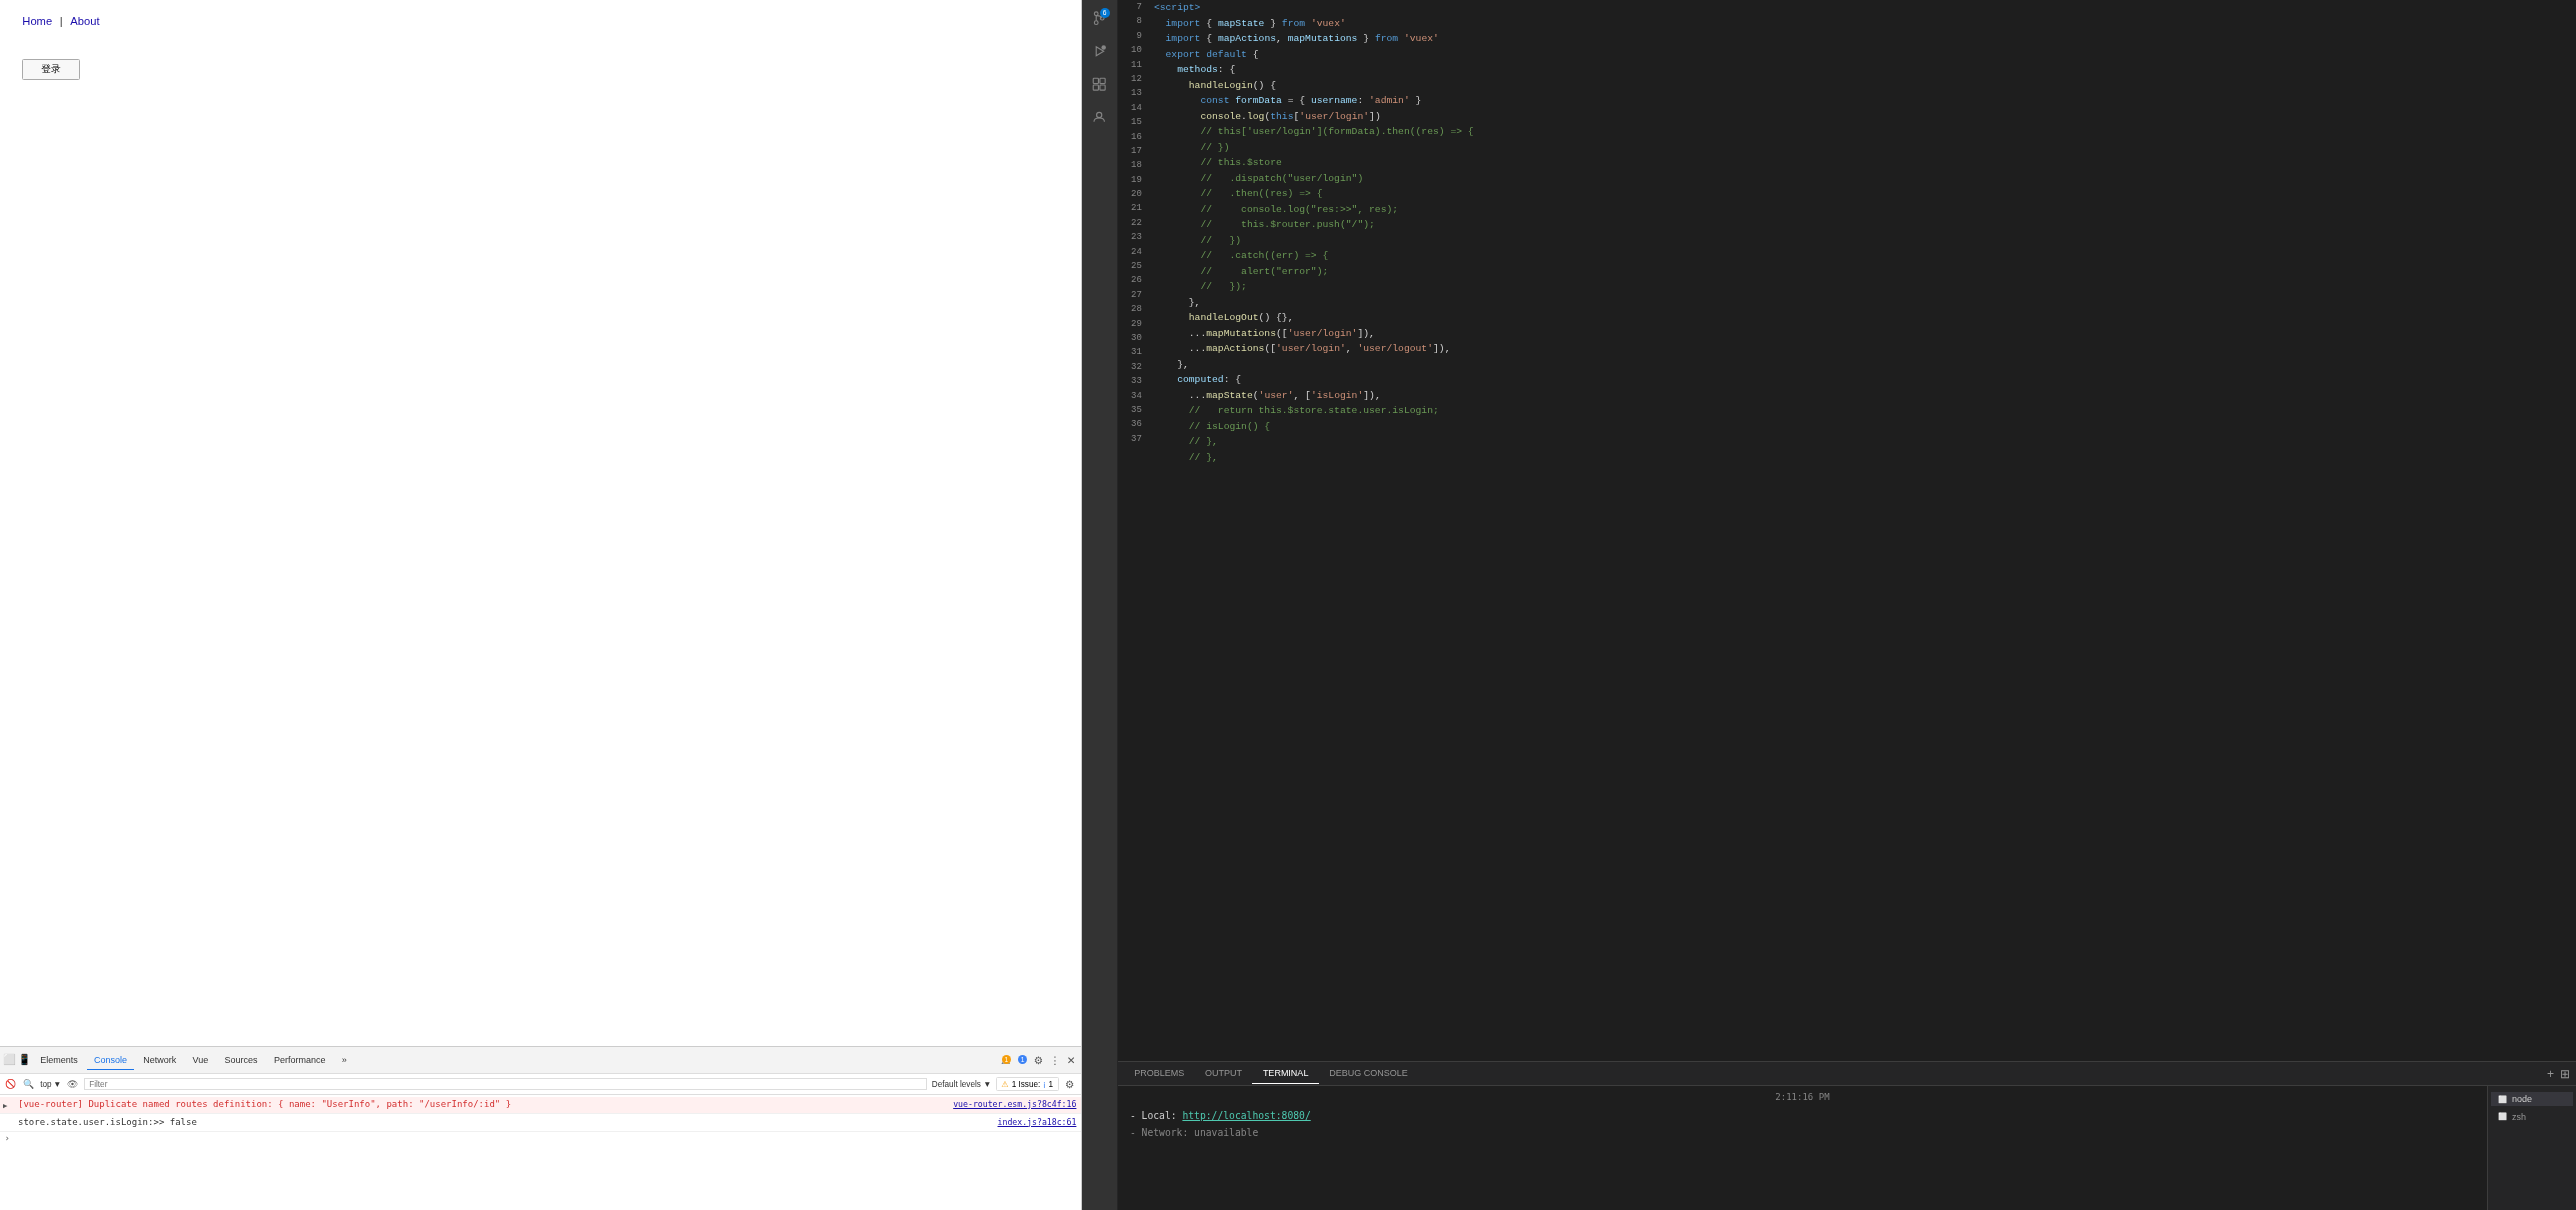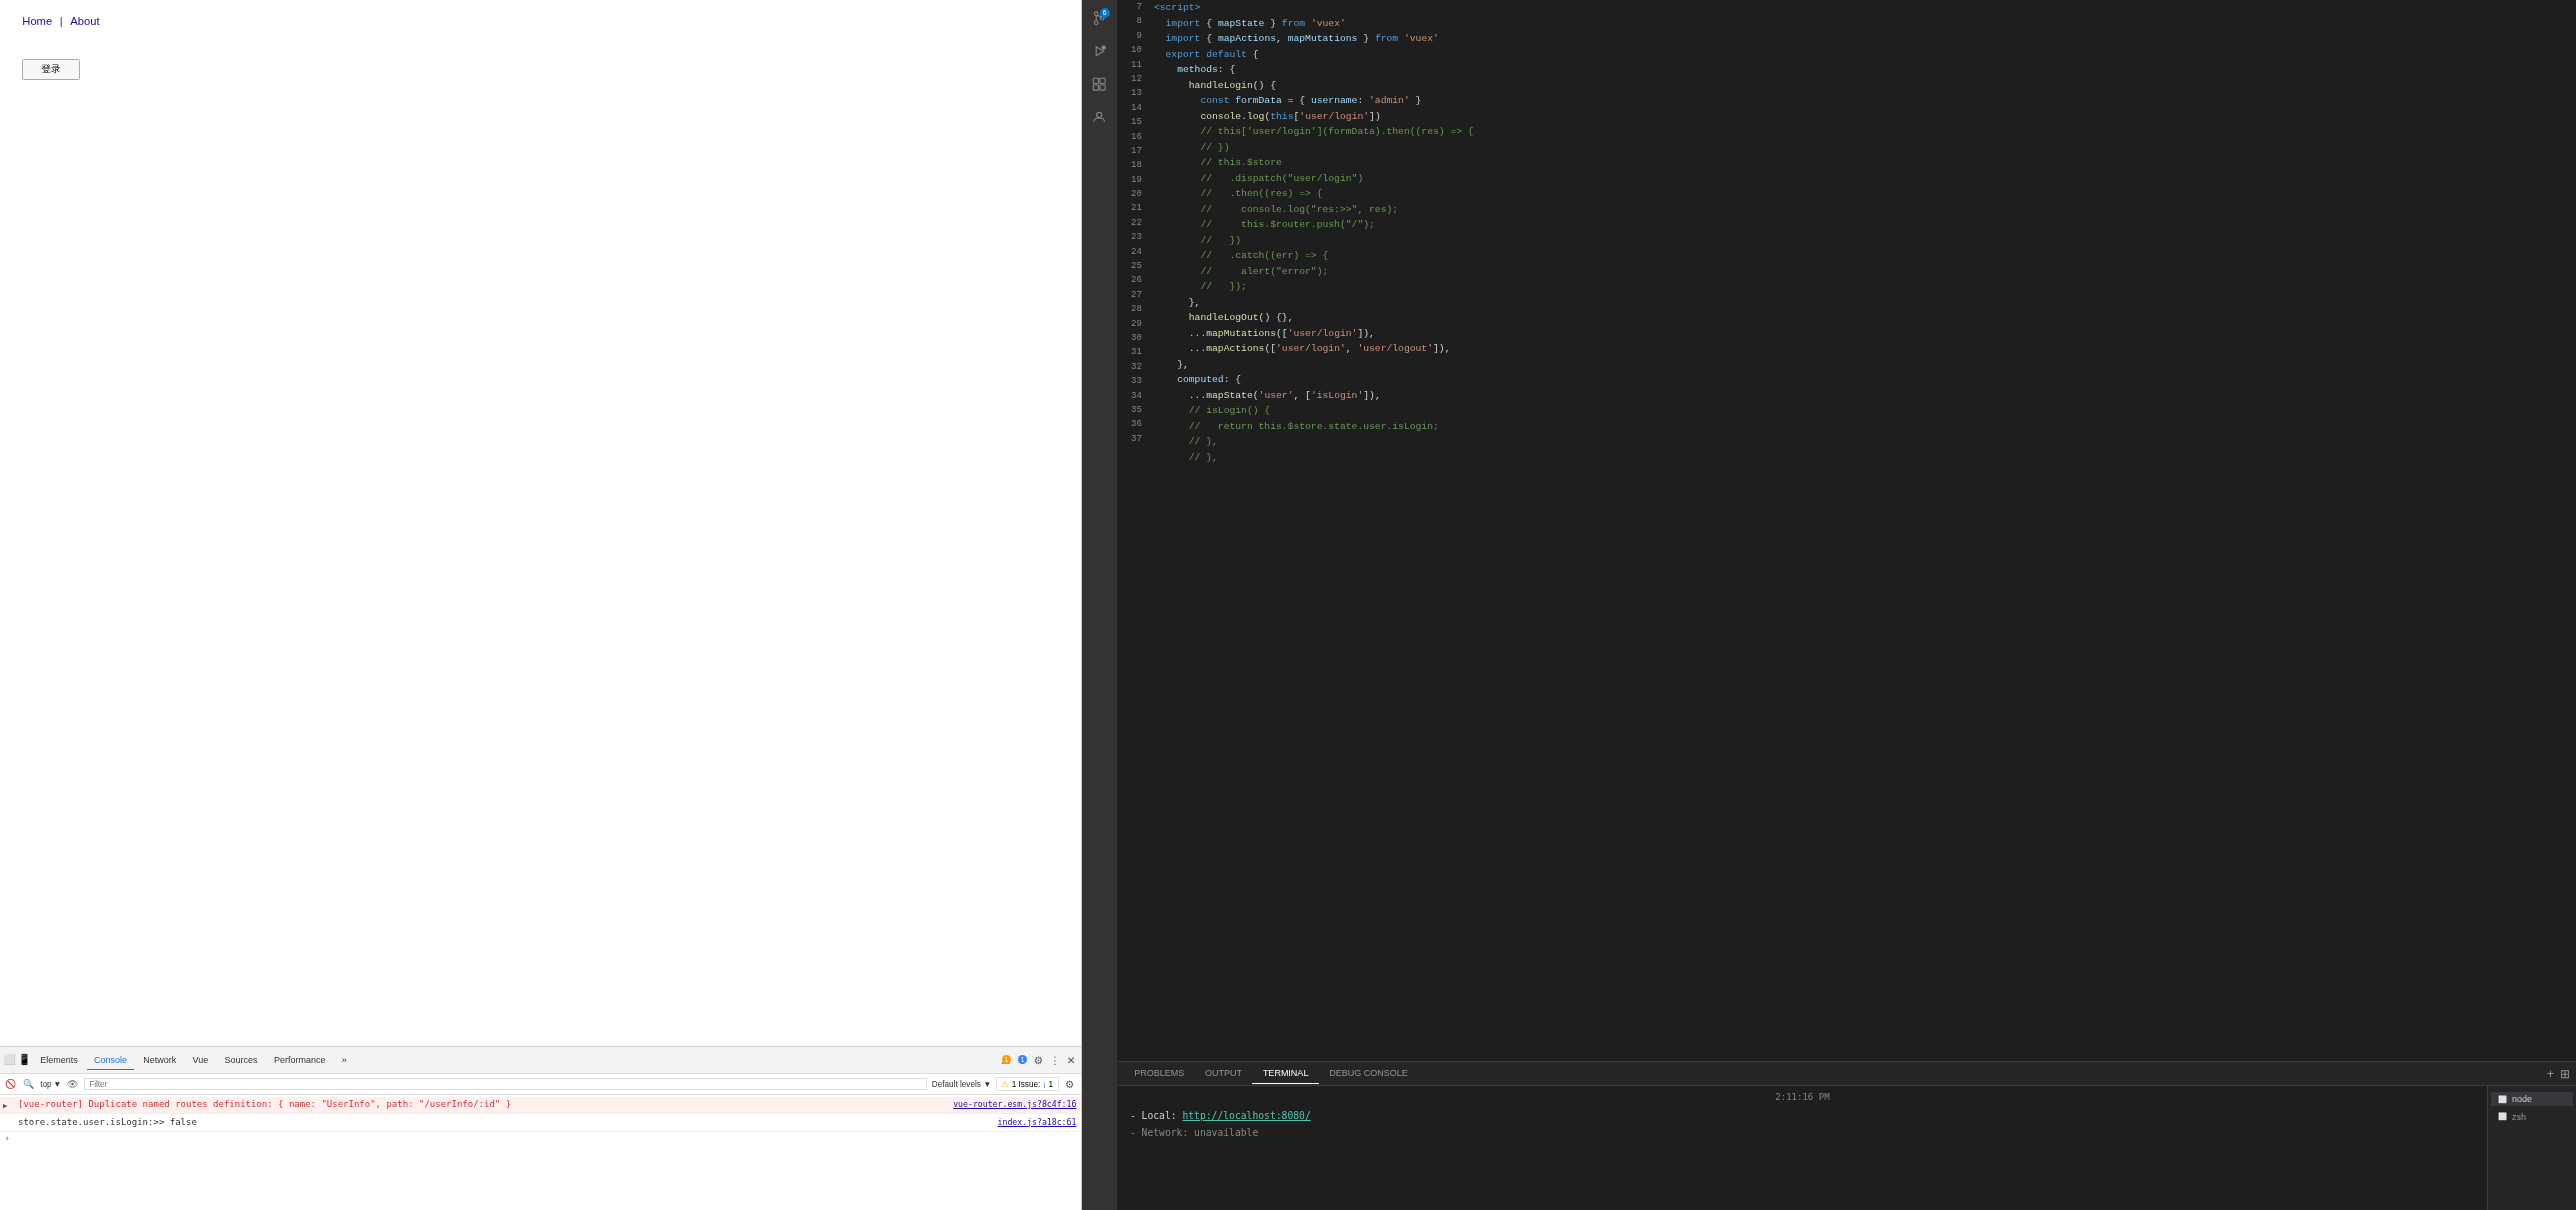--- a/index.html
+++ b/index.html
@@ -260,22 +260,22 @@
             <div class="code-line"><span class="c-comment">        //   .catch((err) =&gt; {</span></div>
             <div class="code-line"><span class="c-comment">        //     alert("error");</span></div>
             <div class="code-line"><span class="c-comment">        //   });</span></div>
             <div class="code-line"><span class="c-light">      },</span></div>
             <div class="code-line"><span class="c-func">      handleLogOut</span><span class="c-light">() {},</span></div>
             <div class="code-line"><span class="c-spread">      ...</span><span class="c-method">mapMutations</span><span class="c-light">([</span><span class="c-string">'user/login'</span><span class="c-light">]),</span></div>
             <div class="code-line"><span class="c-spread">      ...</span><span class="c-method">mapActions</span><span class="c-light">([</span><span class="c-string">'user/login'</span><span class="c-light">, </span><span class="c-string">'user/logout'</span><span class="c-light">]),</span></div>
             <div class="code-line"><span class="c-light">    },</span></div>
             <div class="code-line"><span class="c-prop">    computed</span><span class="c-light">: {</span></div>
             <div class="code-line"><span class="c-spread">      ...</span><span class="c-method">mapState</span><span class="c-light">(</span><span class="c-string">'user'</span><span class="c-light">, [</span><span class="c-string">'isLogin'</span><span class="c-light">]),</span></div>
+            <div class="code-line"><span class="c-comment">      //   return this.$store.state.user.isLogin;</span></div>
             <div class="code-line"><span class="c-comment">      // isLogin() {</span></div>
-            <div class="code-line"><span class="c-comment">      //   return this.$store.state.user.isLogin;</span></div>
             <div class="code-line"><span class="c-comment">      // },</span></div>
             <div class="code-line"><span class="c-comment">      // },</span></div>
           </div>
 
           <div class="minimap" style="background:#1e1e1e;width:45px;opacity:0.5;"></div>
         </div>
 
         <div class="terminal-area">
           <div class="terminal-tabs">
             <div class="terminal-tab">PROBLEMS</div>

